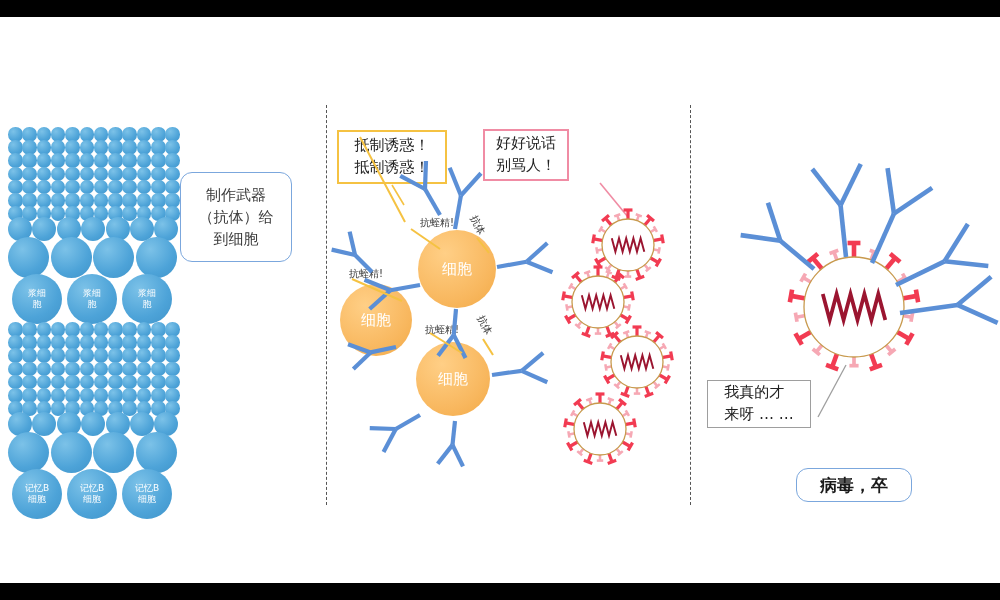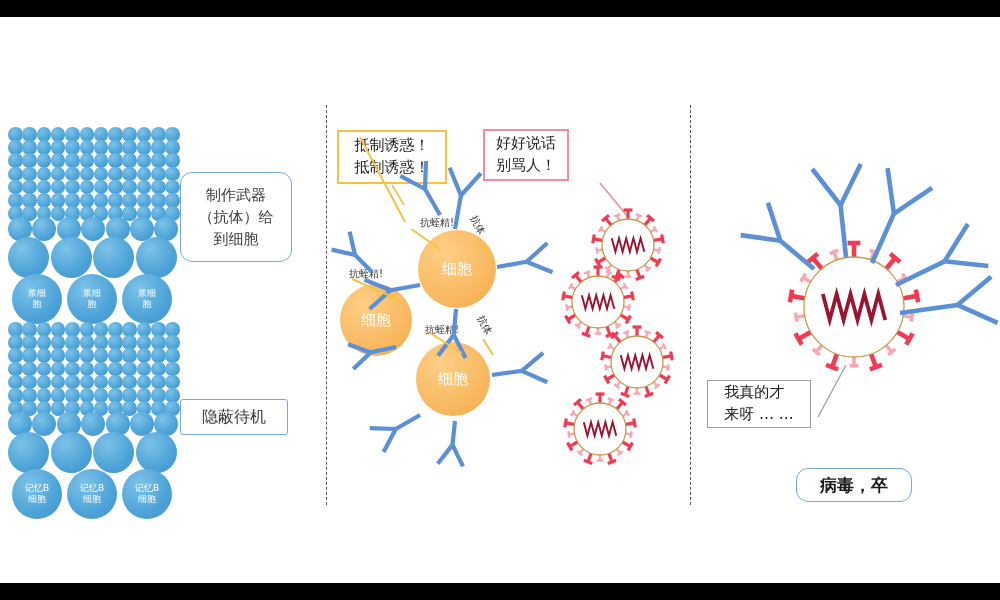--- a/index.html
+++ b/index.html
@@ -297,23 +297,20 @@
       </div>
 
     <div class="callout cal-blue" style="left:180px;top:155px;width:112px;height:90px;">
       <div style="font-size:15px;line-height:1.45;">
         <div>制作武器</div>
         <div>（抗体）给</div>
         <div>到细胞</div>
       </div>
     </div>
 
-    <div class="callout cal-blue-sq" style="left:180px;top:382px;width:108px;height:36px;">
-      <div style="font-size:16px;">隐蔽待机</div>
-    </div>
 
     <div class="callout cal-yellow hw" style="left:337px;top:113px;width:110px;height:54px;">
       <div>
         <div>抵制诱惑！</div>
         <div>抵制诱惑！</div>
       </div>
     </div>
 
     <div class="callout cal-pink hw" style="left:483px;top:112px;width:86px;height:52px;">
       <div>

